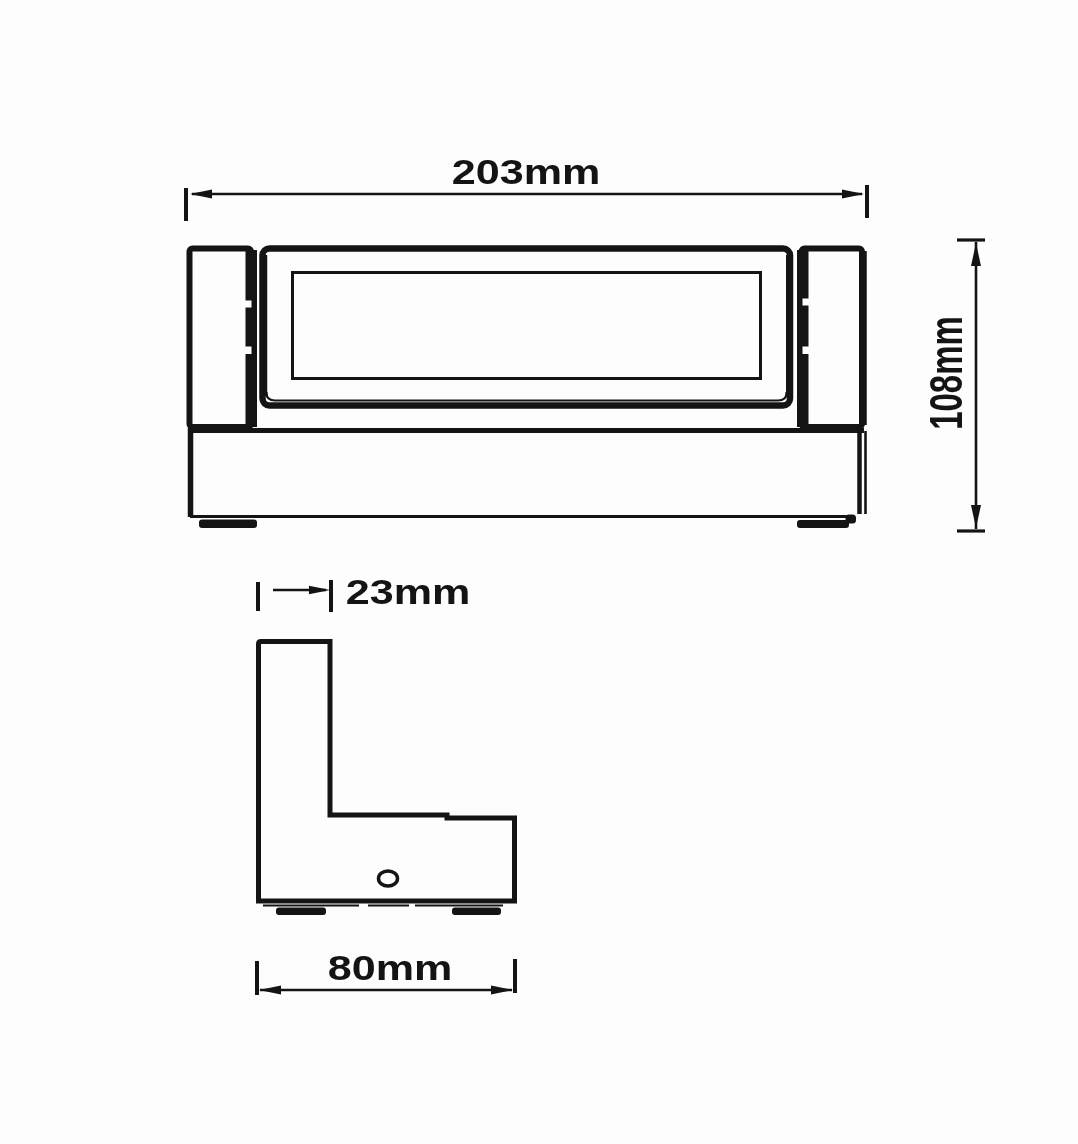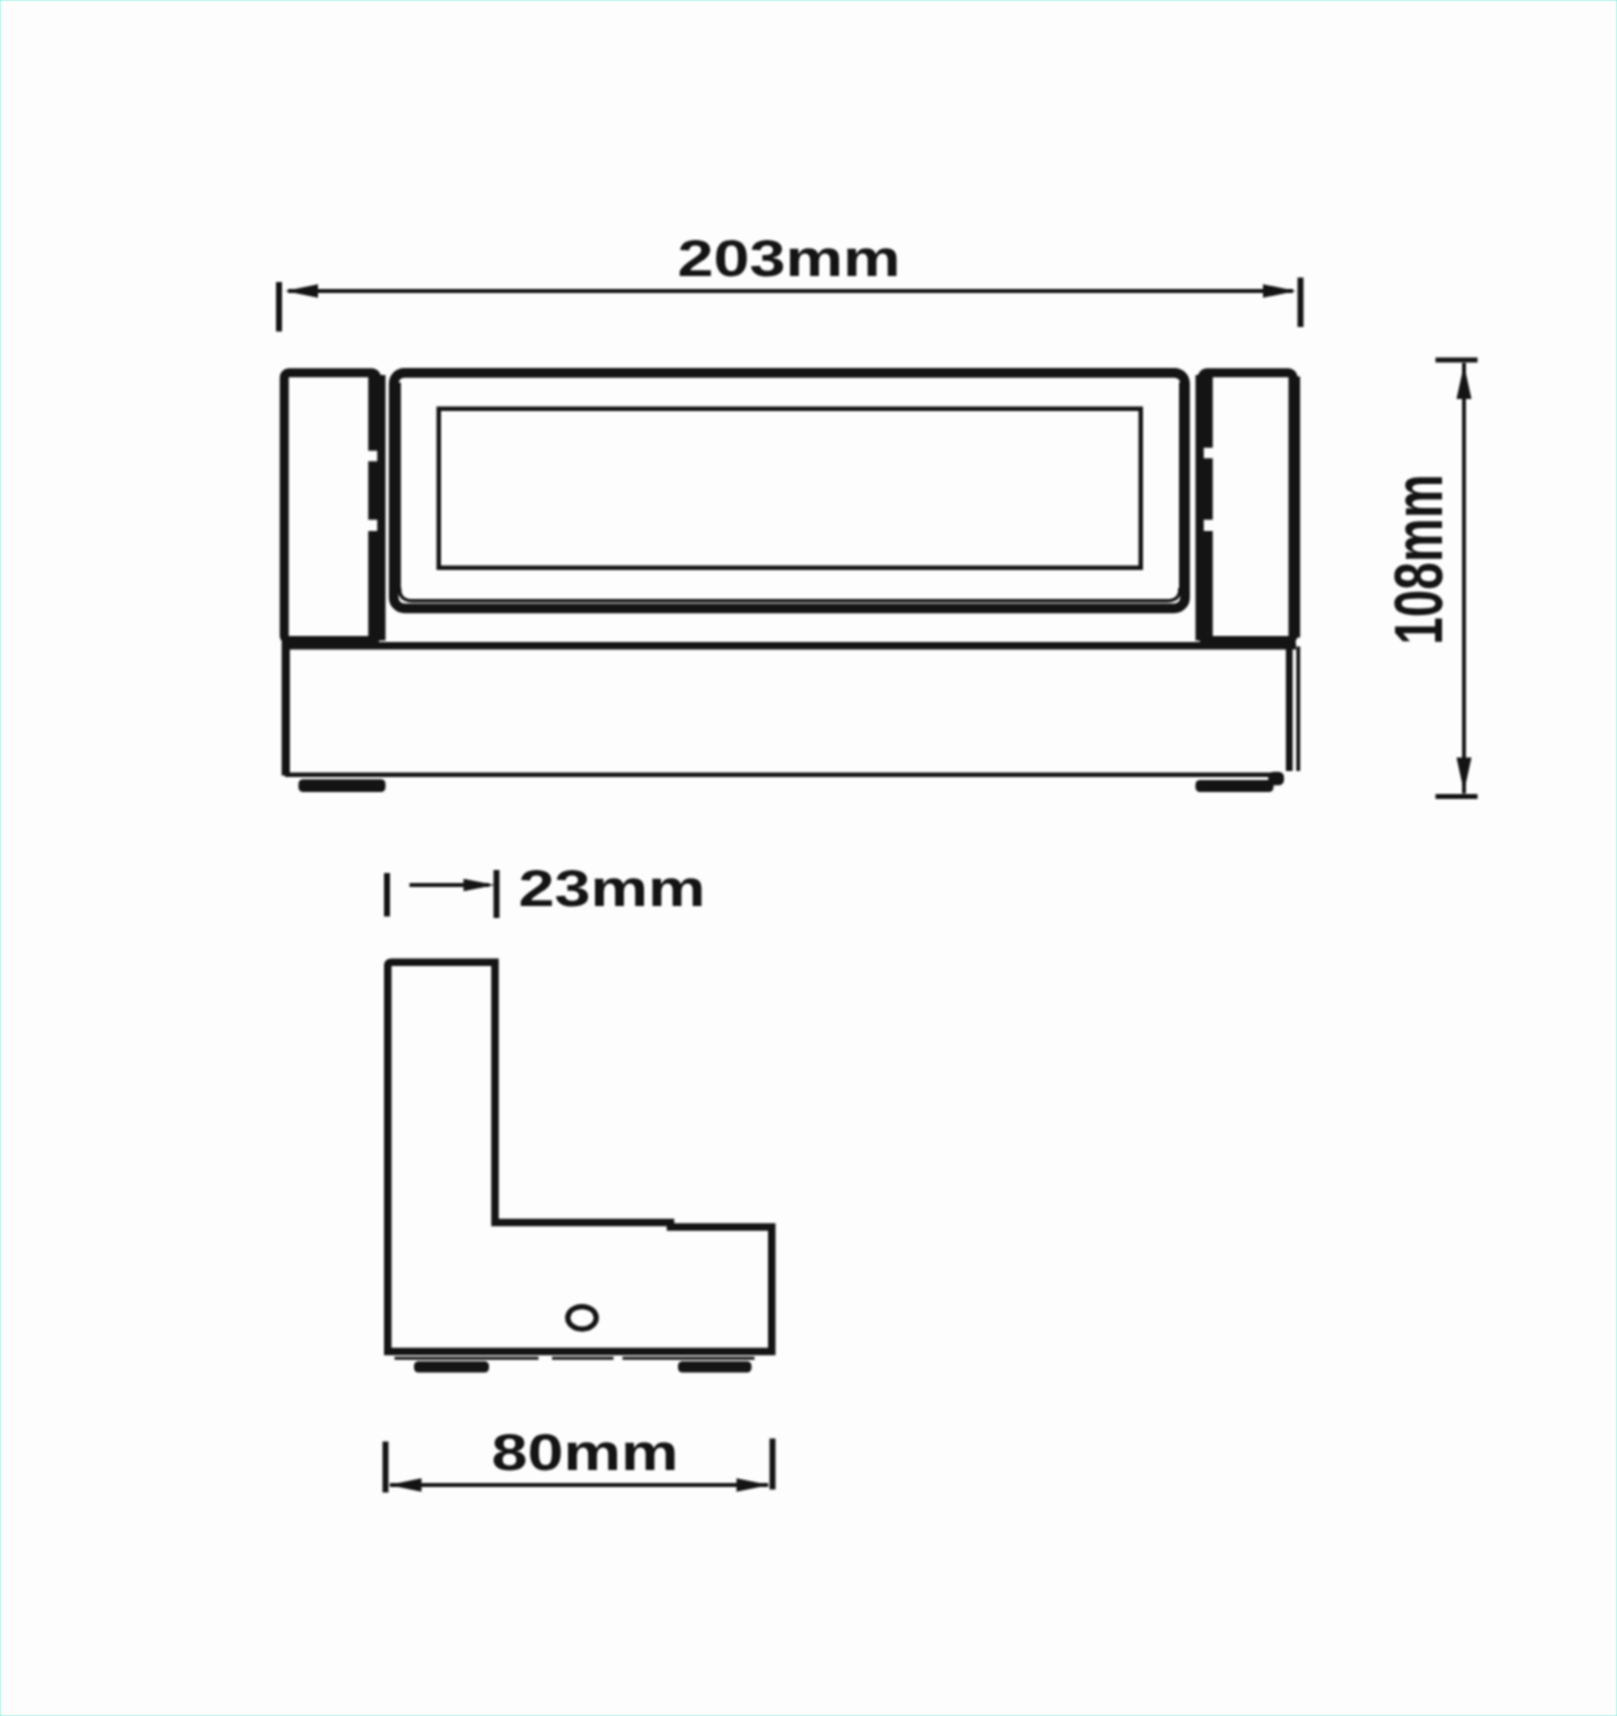--- a/index.html
+++ b/index.html
@@ -1,16 +1,16 @@
 <!DOCTYPE html>
 <html><head>
 <meta charset="utf-8">
 <style>
   html,body{margin:0;padding:0;background:#ffffff;}
-  .page{width:1078px;height:1144px;position:relative;background:#5eead4;overflow:hidden;}
+  .page{width:1078px;height:1144px;position:relative;background:#a21caf;overflow:hidden;}
   svg{display:block;}
   text{font-family:"Liberation Sans", sans-serif;font-weight:bold;fill:#141414;}
 </style>
 </head>
 <body>
 <div class="page">
 <svg width="1078" height="1144" viewBox="0 0 1078 1144" style="filter:blur(0.7px)">
 
   <rect x="0" y="0" width="1078" height="1144" fill="#fdfdfd"></rect>
 

